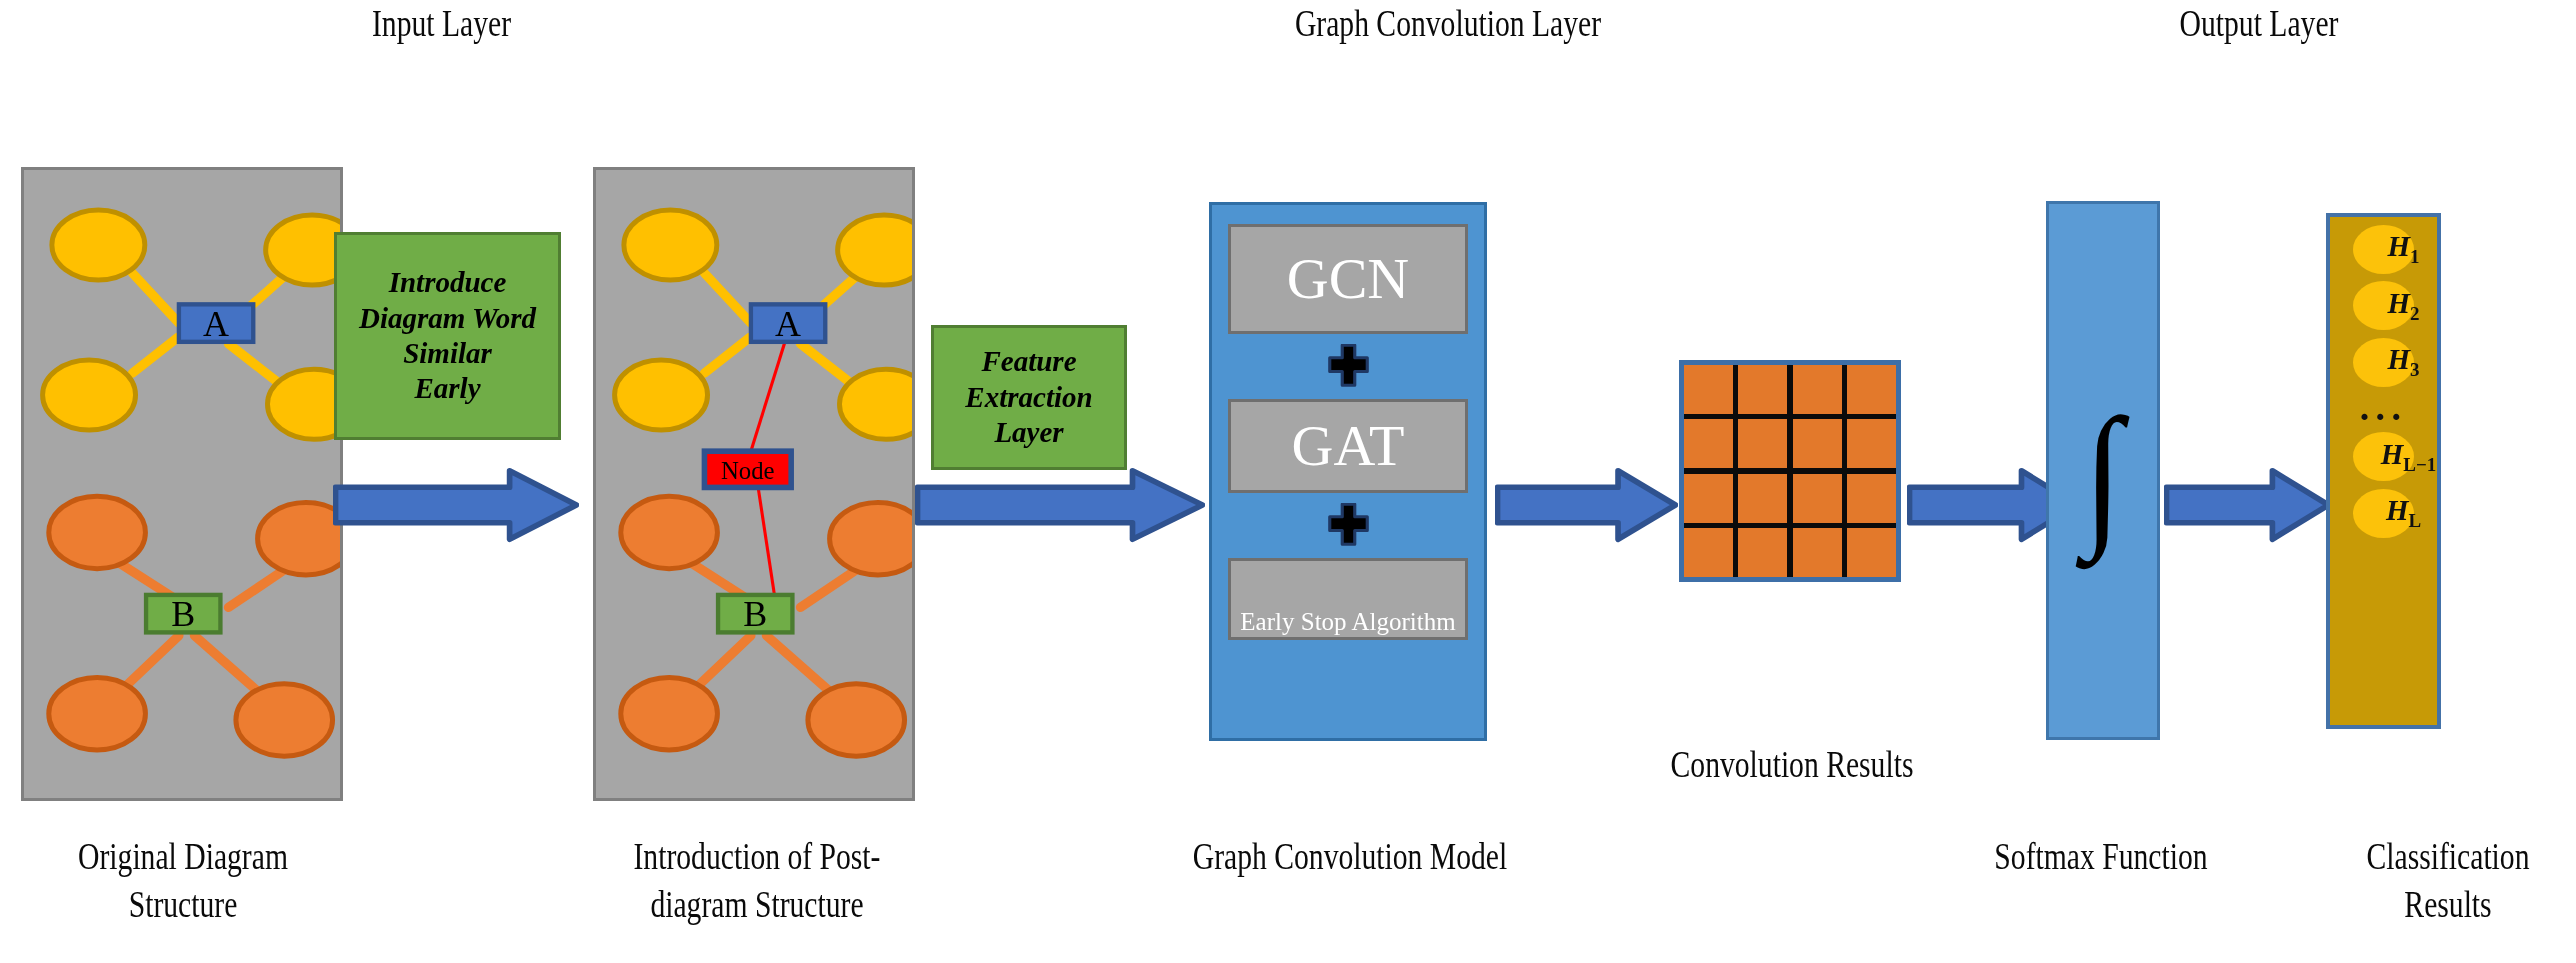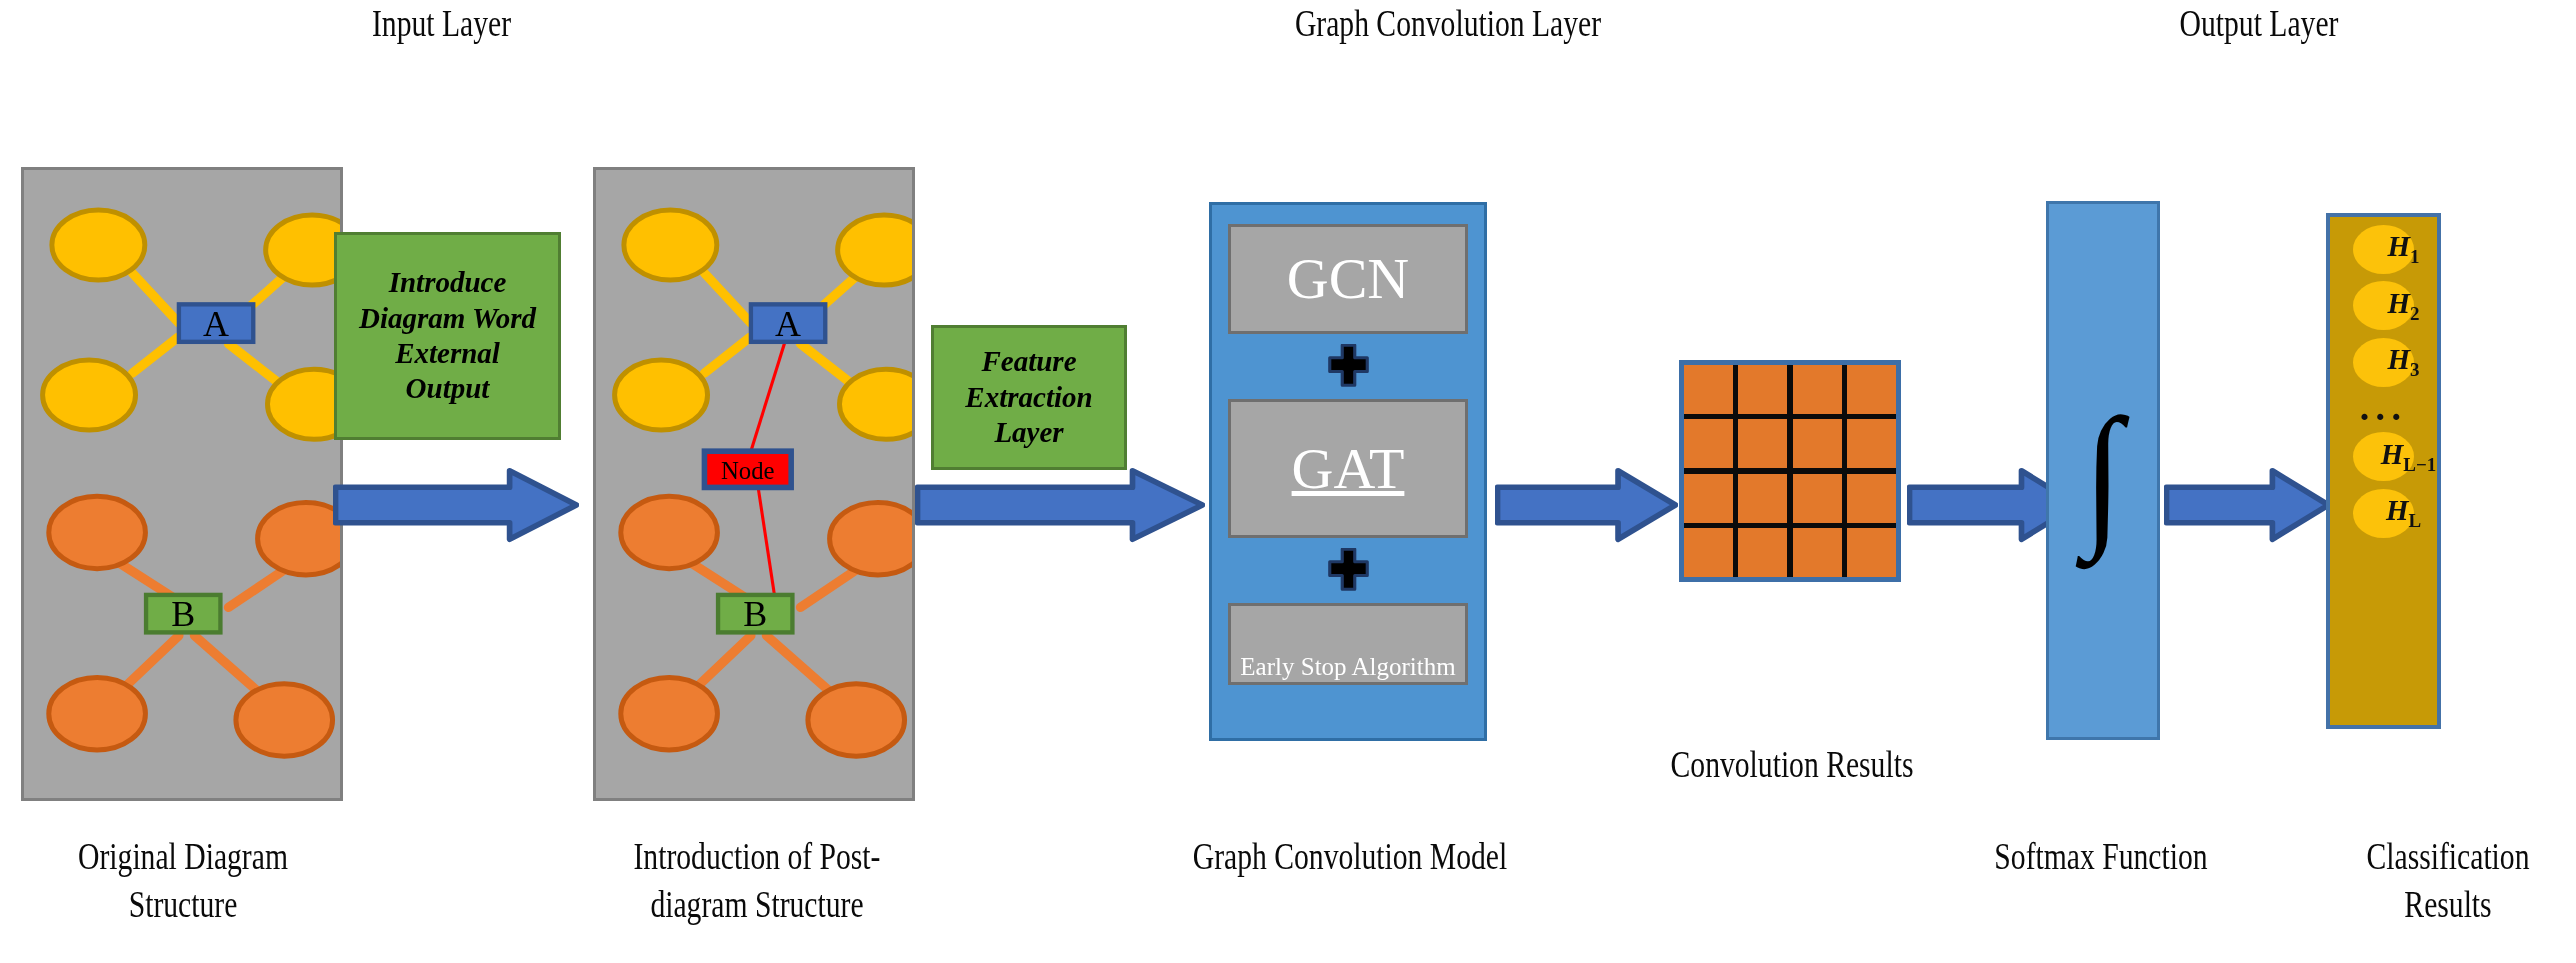--- a/index.html
+++ b/index.html
@@ -115,22 +115,22 @@
 
     <rect x="197" y="680" width="120" height="60" fill="#70ad47" stroke="#4b7c30" stroke-width="7"></rect>
     <text x="257" y="730" font-family="Liberation Serif, serif" font-size="58" text-anchor="middle" fill="#000">B</text>
   </svg>
 </div>
 
 <div class="greenbox" style="left:334px;top:232px;width:227px;height:208px;">
   <div>
     <div>Introduce</div>
     <div>Diagram Word</div>
-    <div>External</div>
-    <div>Output</div>
+    <div>Similar</div>
+    <div>Early</div>
   </div>
 </div>
 
 <div class="arrow" style="left:333px;top:467px;width:246px;height:76px;">
   <svg viewBox="0 0 390 120" preserveAspectRatio="none">
     <polygon points="4,32 280,32 280,6 386,60 280,114 280,88 4,88" fill="#4472c4" stroke="#2f528f" stroke-width="9" stroke-linejoin="round"></polygon>
   </svg>
 </div>
 
 <div class="gpanel" style="left:593px;top:167px;width:322px;height:634px;">
@@ -190,21 +190,21 @@
 
 <div class="modelbox" style="left:1209px;top:202px;width:278px;height:539px;padding-top:19px;">
   <div class="graybar big" style="height:110px;">
     <span>GCN</span>
   </div>
   <div class="plusicon">
     <svg viewBox="0 0 72 72">
       <polygon points="26,2 46,2 46,22 66,22 66,44 46,44 46,66 26,66 26,44 6,44 6,22 26,22" fill="#000000" stroke="#1f3864" stroke-width="5" stroke-linejoin="round"></polygon>
     </svg>
   </div>
-  <div class="graybar big" style="height:139px;text-decoration:underline;">
+  <div class="graybar big" style="height:94px;">
     <span>GAT</span>
   </div>
   <div class="plusicon">
     <svg viewBox="0 0 72 72">
       <polygon points="26,2 46,2 46,22 66,22 66,44 46,44 46,66 26,66 26,44 6,44 6,22 26,22" fill="#000000" stroke="#1f3864" stroke-width="5" stroke-linejoin="round"></polygon>
     </svg>
   </div>
   <div class="graybar small" style="height:82px;">
     <span>Early Stop Algorithm</span>
   </div>

